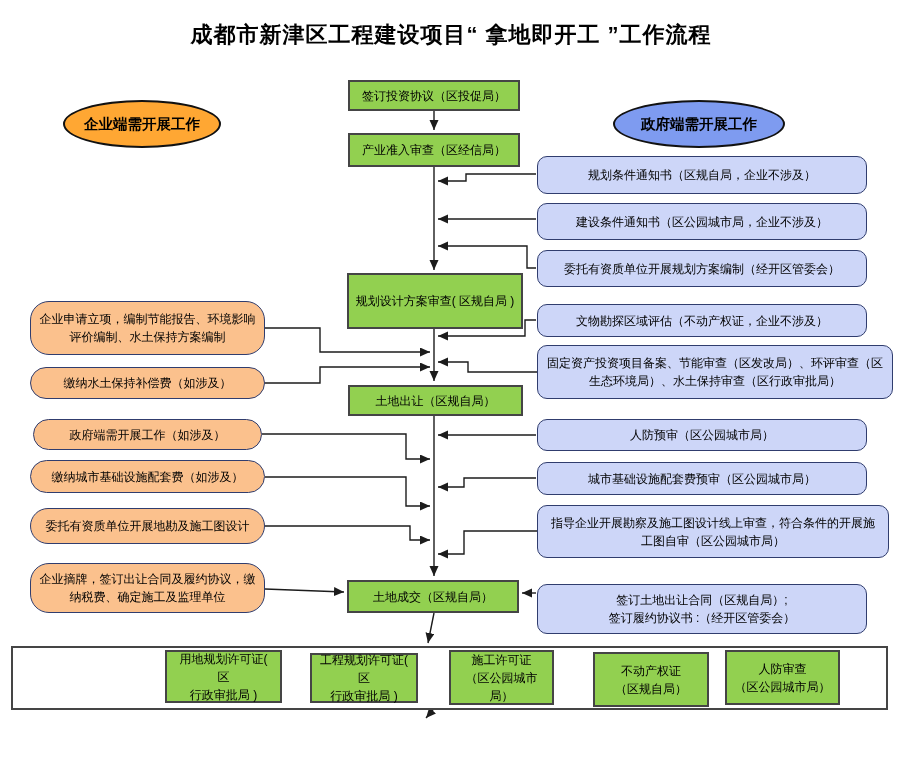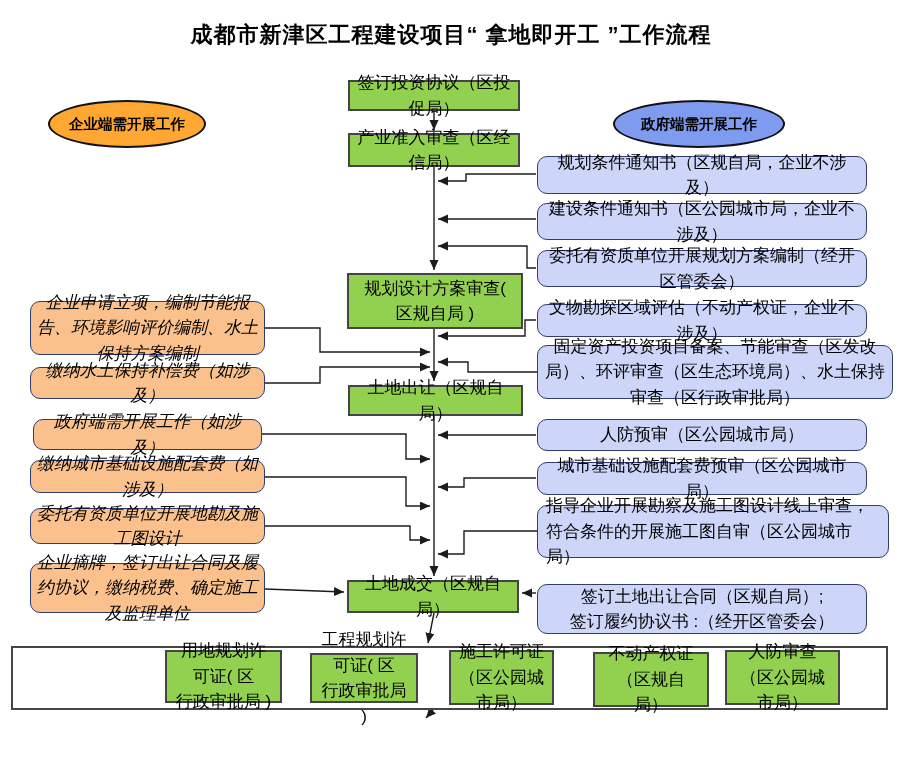--- a/index.html
+++ b/index.html
@@ -1,33 +1,33 @@
 <!DOCTYPE html>
 <html style="--green: #92d050; --olive: #a5bd5e; --orange-box: #fbc18d; --blue-box: #cdd6f8; --orange-ellipse: #ffa733; --blue-ellipse: #7e9bf0;"><head>
 <meta charset="utf-8">
 <style>
   html,body { margin:0; padding:0; background:#ffffff; }
   body { font-family:"Liberation Sans","DejaVu Sans",sans-serif; color:#000; }
   .stage { position:relative; width:902px; height:769px; background:#fff; overflow:hidden; }
   .title { position:absolute; left:0; right:0; top:20px; text-align:center;
            font-size:22px; font-weight:700; letter-spacing:1px; }
   .box { position:absolute; box-sizing:border-box; display:flex; align-items:center;
-         justify-content:center; text-align:center; font-size:17px; line-height:1.5;
+         justify-content:center; text-align:center; font-size:12px; line-height:1.5;
          padding:2px 6px; z-index:2; }
   .green  { background:var(--green,#92d050);  border:2px solid #454545; }
   .olive  { background:var(--olive,#a5bd5e);  border:2px solid #454545; }
   .blue   { background:var(--blue-box,#cdd6f8);  border:1.6px solid #303d6e; border-radius:10px; }
-  .orangeb{ background:var(--orange-box,#fbc18d); border:1.6px solid #303d6e; border-radius:10px;font-style:italic; }
+  .orangeb{ background:var(--orange-box,#fbc18d); border:1.6px solid #303d6e; border-radius:19px; }
   .ellipse{ position:absolute; display:flex; align-items:center; justify-content:center;
             border-radius:50%; border:2px solid #111; font-weight:700; font-size:14.5px;
             z-index:2; box-sizing:border-box; }
   .container-frame { position:absolute; box-sizing:border-box; background:#fff;
             border:2px solid #454545; z-index:1; }
   .pre { white-space:pre-line; }
-  .left { text-align:left; justify-content:flex-start; padding:2px 8px; }
+  .left { text-align:center; justify-content:flex-start; padding:2px 8px; }
   svg.connectors { position:absolute; left:0; top:0; z-index:0; }
   svg.connectors path, svg.connectors line { stroke:#1c1c1c; stroke-width:1.4; fill:none; }
 </style>
 </head>
 <body>
 
 <div class="stage">
 
   <svg class="connectors" width="902" height="769" viewBox="0 0 902 769">
     <defs>
@@ -57,21 +57,21 @@
     <path d="M265,477 L406,477 L406,506 L430,506" marker-end="url(#ah)"></path>
     <path d="M265,526 L410,526 L410,540 L430,540" marker-end="url(#ah)"></path>
     <path d="M265,589 L344,592" marker-end="url(#ah)"></path>
 
     <path d="M434,613 L428,643" marker-end="url(#ah)"></path>
     <path d="M433,710 L426,718" marker-end="url(#ah)"></path>
   </svg>
 
   <div class="title">成都市新津区工程建设项目“ 拿地即开工 ”工作流程</div>
 
-  <div class="ellipse" style="left:48px;top:100px;width:158px;height:48px;background:var(--orange-ellipse,#ffa733)">企业端需开展工作</div>
+  <div class="ellipse" style="left:63px;top:100px;width:158px;height:48px;background:var(--orange-ellipse,#ffa733)">企业端需开展工作</div>
   <div class="ellipse" style="left:613px;top:100px;width:172px;height:48px;background:var(--blue-ellipse,#7e9bf0)">政府端需开展工作</div>
 
   <div class="box green" style="left:348px;top:80px;width:172px;height:31px">签订投资协议（区投促局）</div>
   <div class="box green" style="left:348px;top:133px;width:172px;height:34px">产业准入审查（区经信局）</div>
   <div class="box green" style="left:348px;top:385px;width:175px;height:31px">土地出让（区规自局）</div>
   <div class="box green" style="left:347px;top:273px;width:176px;height:56px">规划设计方案审查( 区规自局 )</div>
   <div class="box green" style="left:347px;top:580px;width:172px;height:33px">土地成交（区规自局）</div>
 
   <div class="box orangeb" style="left:30px;top:301px;width:235px;height:54px">企业申请立项，编制节能报告、环境影响评价编制、水土保持方案编制</div>
   <div class="box orangeb" style="left:30px;top:367px;width:235px;height:32px">缴纳水土保持补偿费（如涉及）</div>

